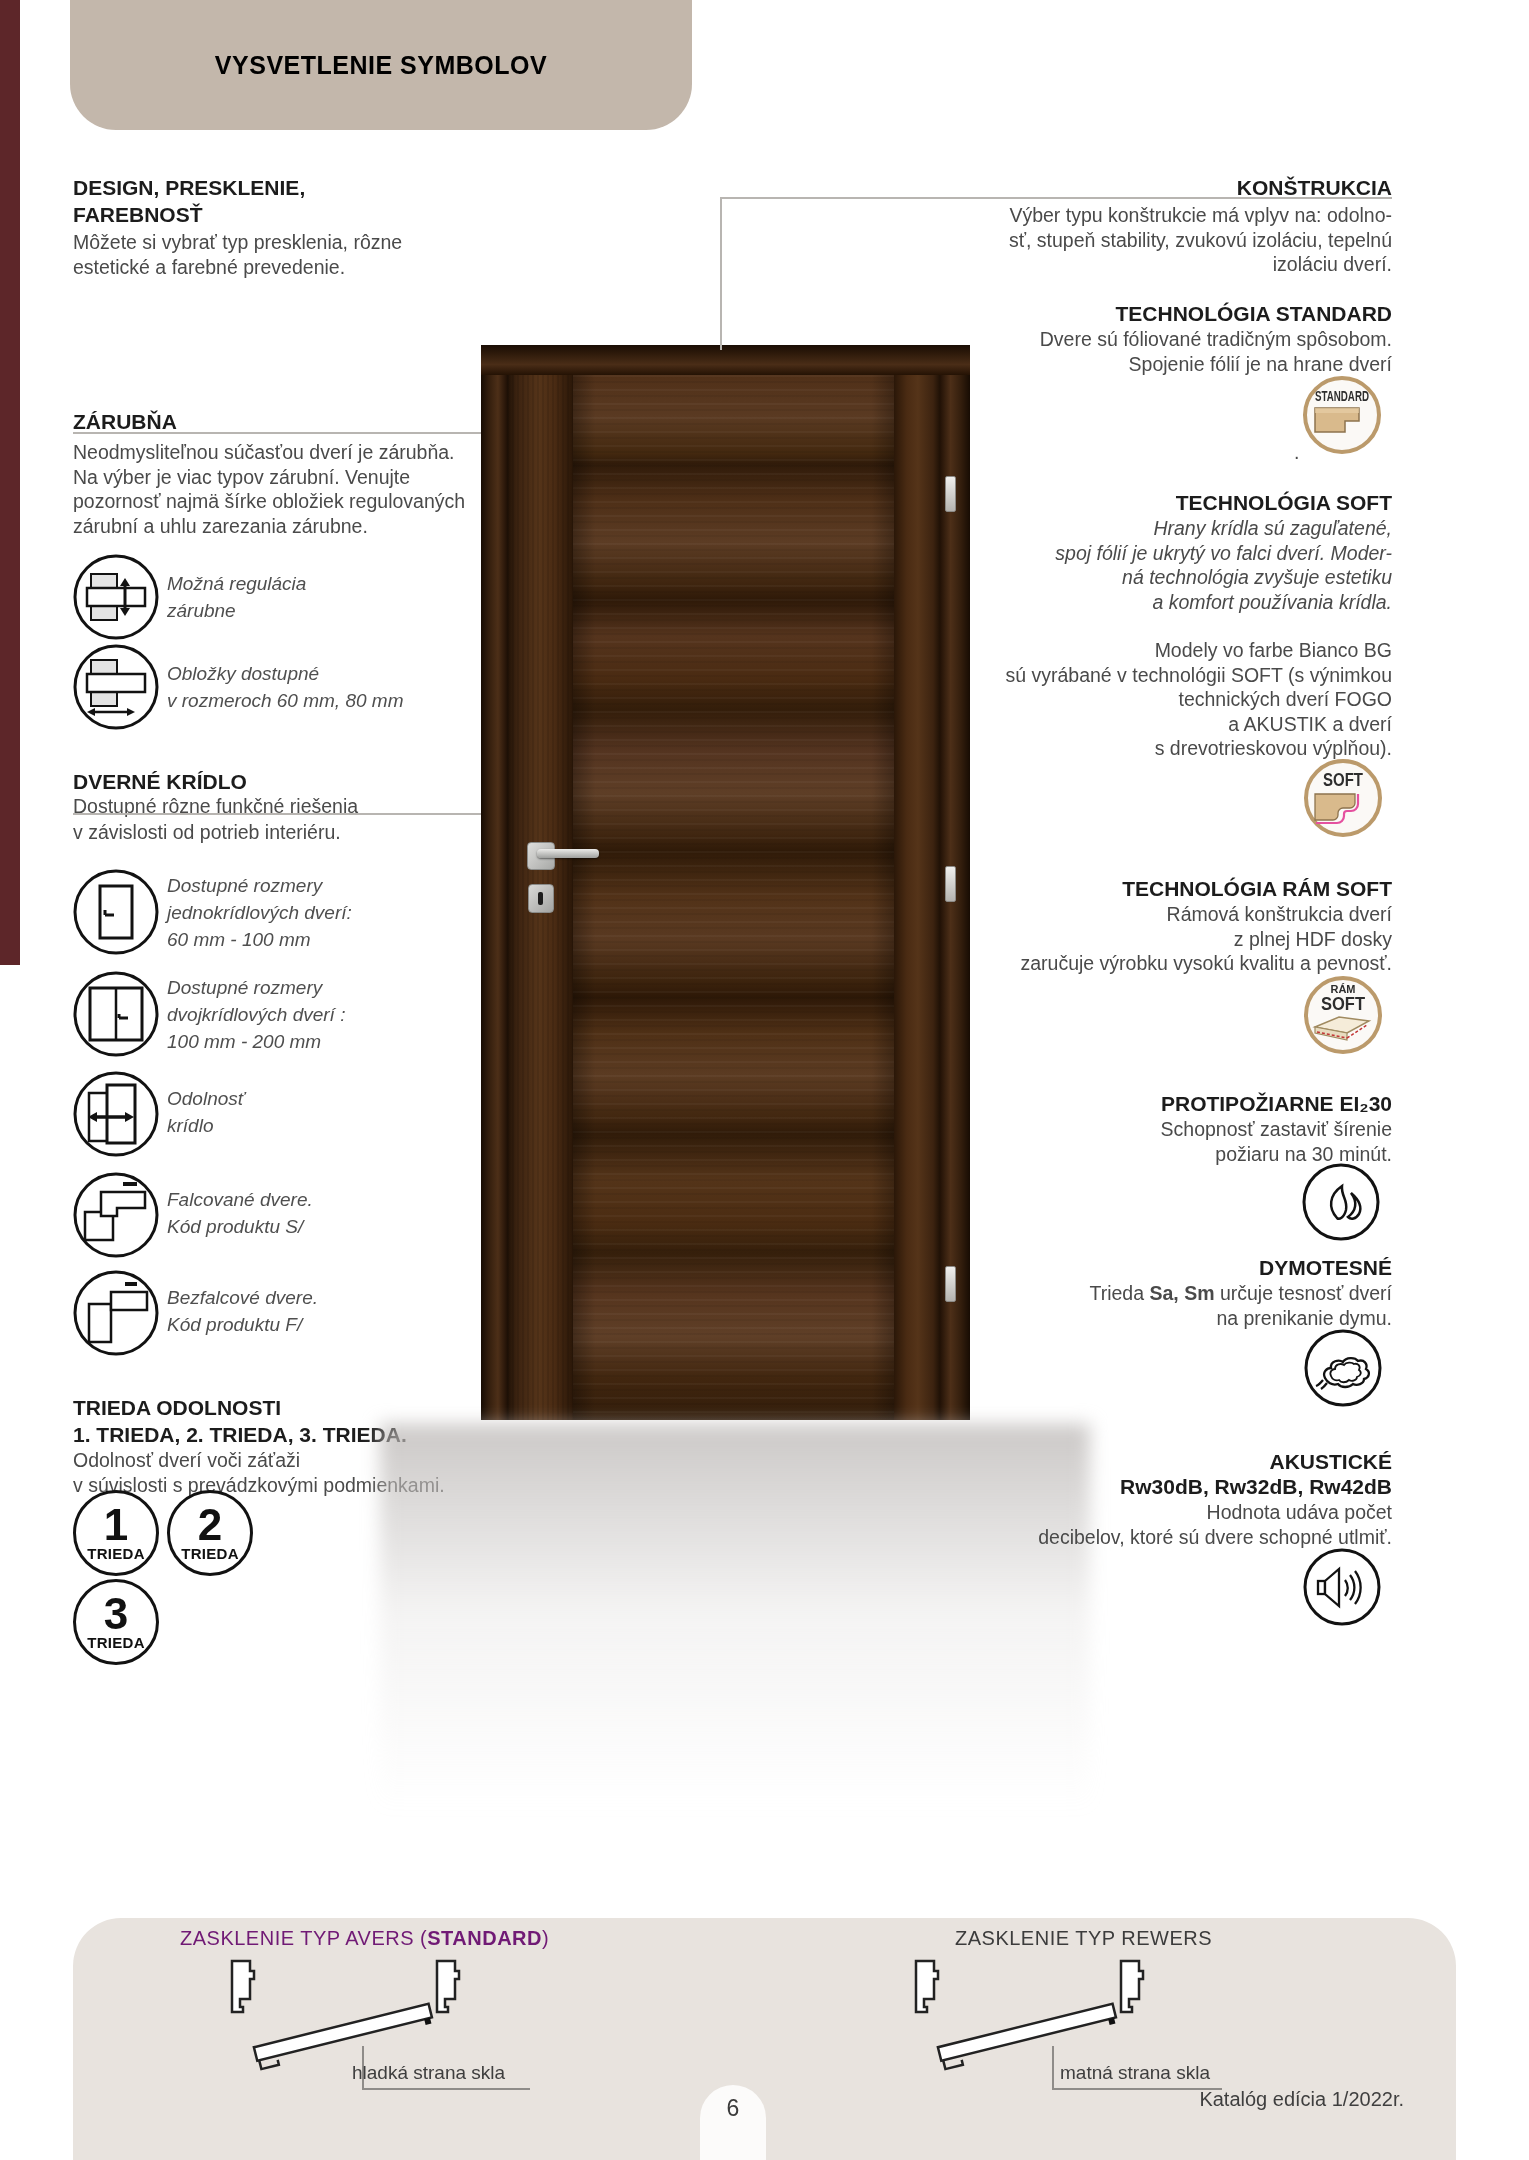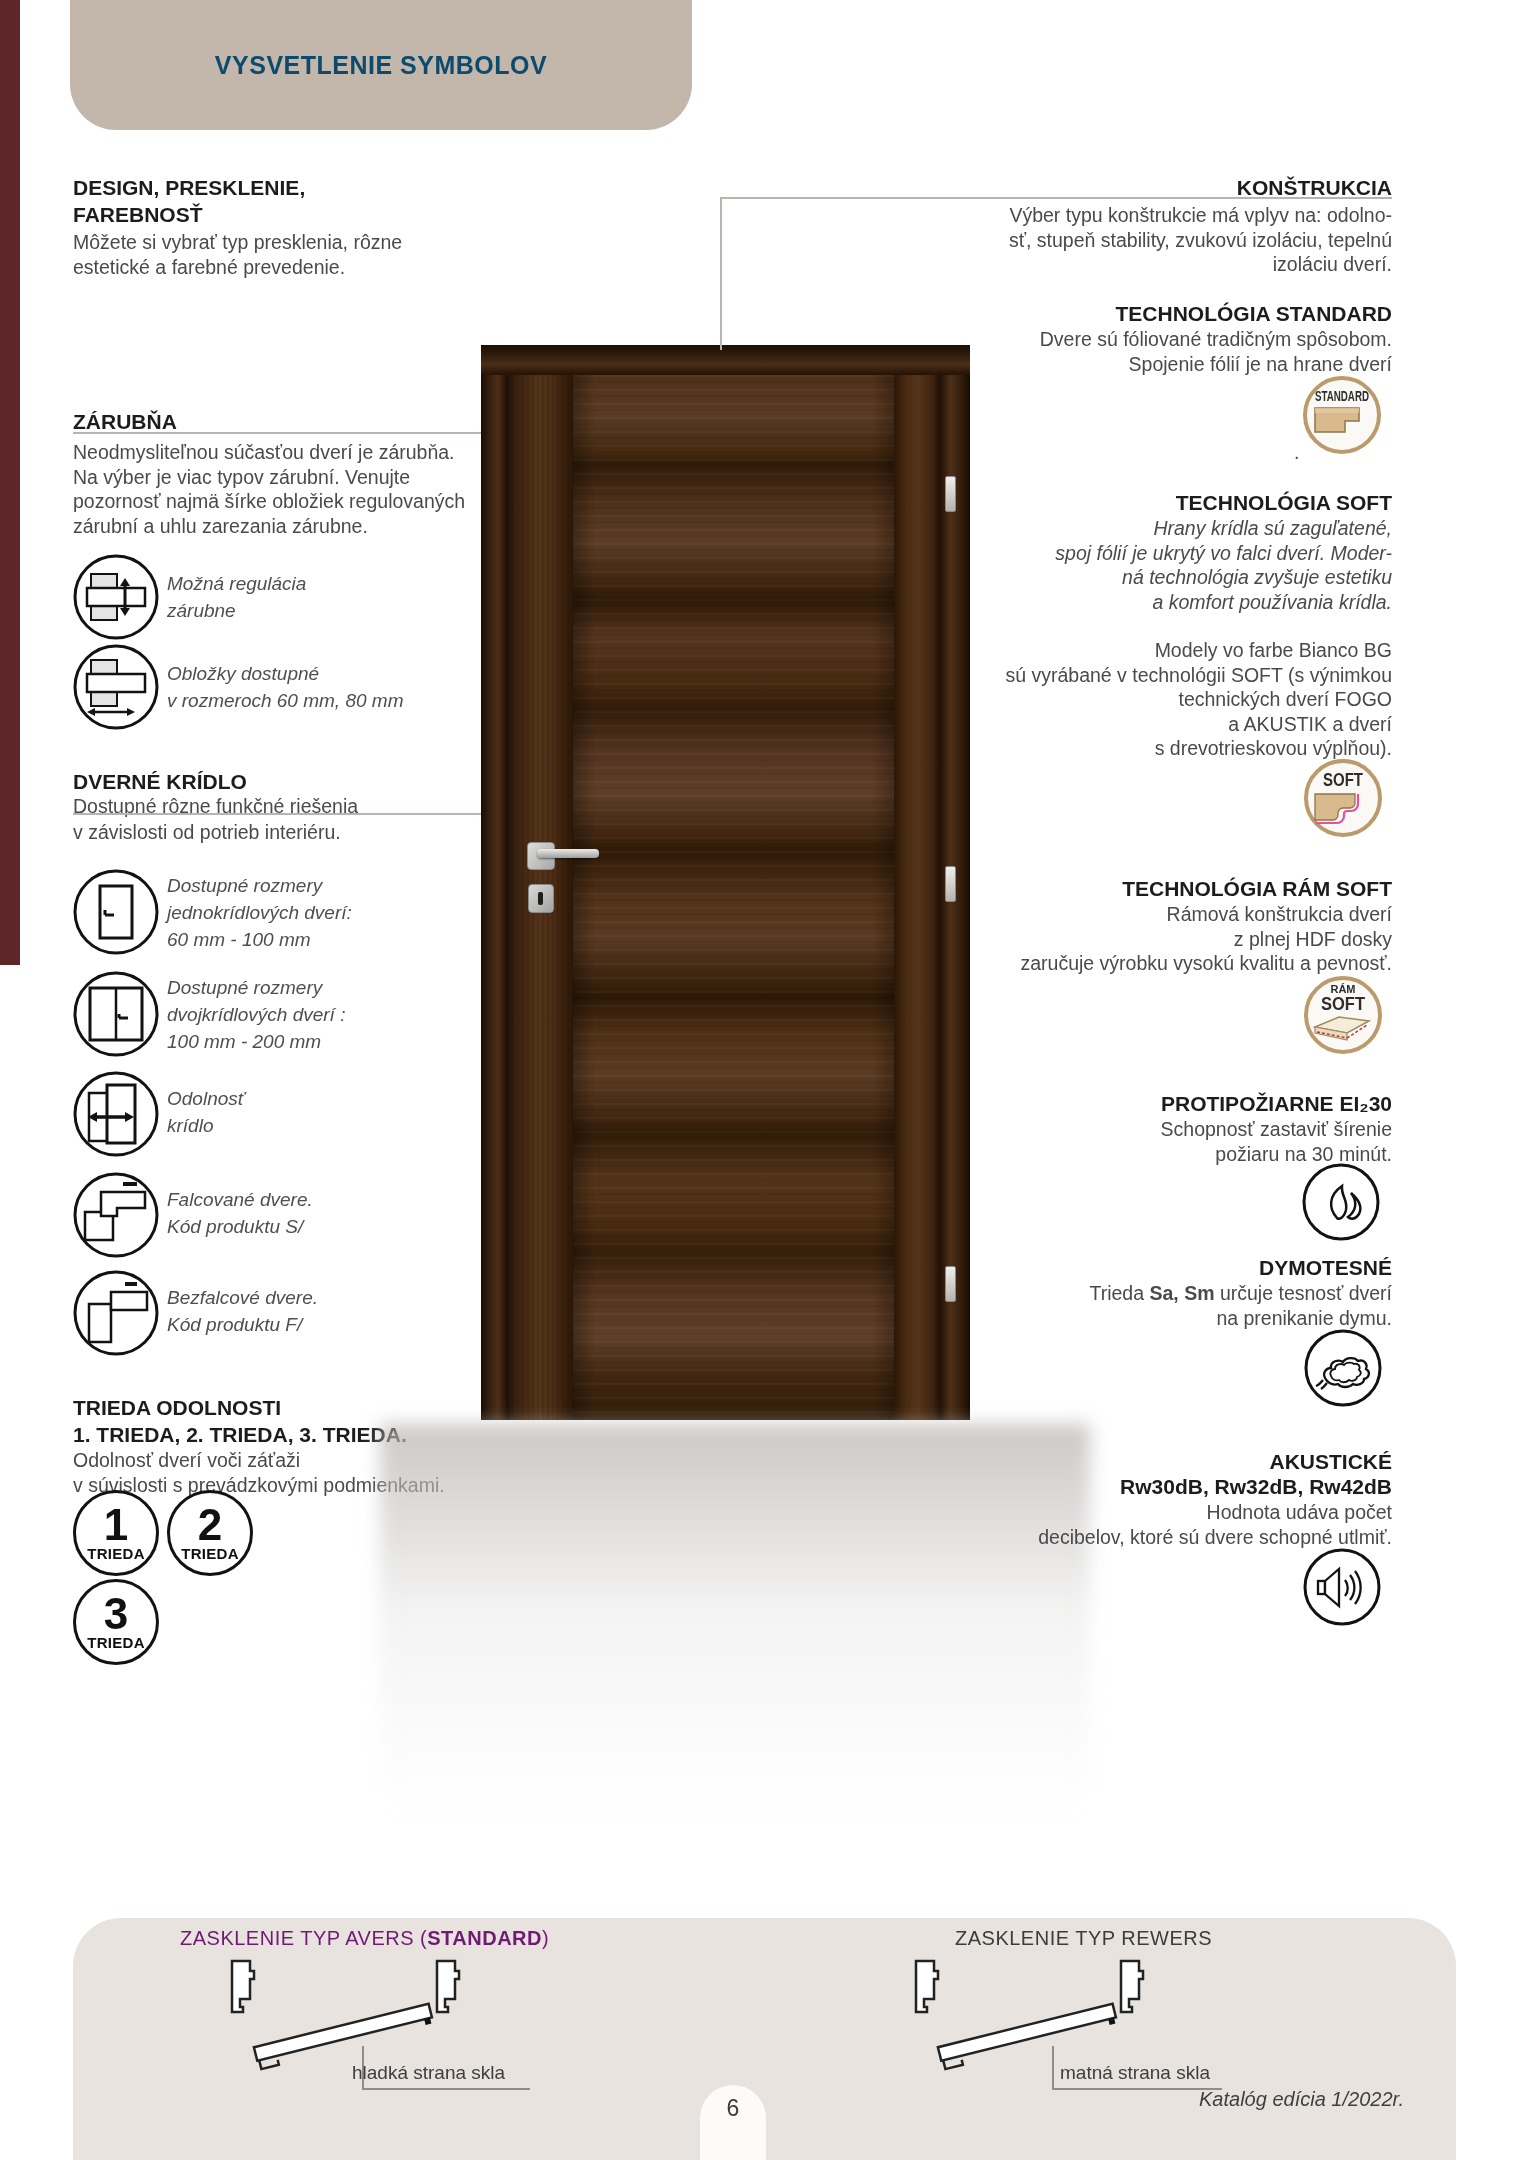--- a/index.html
+++ b/index.html
@@ -11,21 +11,21 @@
   .it{font-style:italic;font-size:19px;color:#4f4f4f;line-height:27px;}
   .rc{position:absolute;left:872px;width:520px;text-align:right;}
   .line{position:absolute;background:#b8b5b1;}
   .circ-icon{width:80px;height:80px;border:3px solid #121212;border-radius:50%;
              display:flex;flex-direction:column;align-items:center;justify-content:center;background:#fff;}
   .badge-num{font-size:44px;line-height:40px;font-weight:800;color:#111;}
   .badge-lab{font-size:15px;font-weight:700;color:#111;letter-spacing:.3px;}
   
   #hdrbox{left:70px;top:0;width:622px;height:130px;background:#c3b7ab;border-radius:0 0 46px 46px;
           display:flex;align-items:center;justify-content:center;}
-  #hdrbox span{color:#0c4a6e;font-weight:bold;font-size:25px;letter-spacing:.5px;}
+  #hdrbox span{color:#000000;font-weight:bold;font-size:25px;letter-spacing:.5px;}
   
   #edge{left:0;top:0;width:20px;height:965px;background:#5d2629;}
   
   #door{left:481px;top:345px;width:489px;height:1075px;}
   .frame-top{position:absolute;left:0;top:0;right:0;height:30px;
      background:linear-gradient(180deg,#1a0d04 0%,#2f1b0b 30%,#4a2d17 65%,#241204 100%);}
   .frame-left{position:absolute;left:0;top:0;bottom:0;width:26px;
      background:linear-gradient(90deg,#170c03 0%,#331e0d 30%,#4d2f18 65%,#211106 100%);}
   .frame-right{position:absolute;right:0;top:0;bottom:0;width:30px;
      background:linear-gradient(270deg,#170c03 0%,#331e0d 30%,#4d2f18 65%,#211106 100%);}
@@ -393,19 +393,19 @@
         <rect x="28" y="68" width="180" height="14"></rect>
         <path d="M30 82 v9 h18 v-5" fill="none"></path>
         <rect x="200" y="82" width="6" height="6" fill="#111" stroke="none"></rect>
       </g>
     </svg>
   </div>
   <div class="vline" style="left:1052px;top:2046px;height:42px;"></div>
   <div class="uline" style="left:1052px;top:2088px;width:170px;"></div>
   <div class="diag-label" style="left:1060px;top:2062px;">matná strana skla</div>
 
-  <div class="abs" style="left:1140px;top:2088px;width:264px;text-align:right;font-size:20px;font-style:italic;color:#3f3f3f;">Katalóg edícia 1/2022r.</div>
+  <div class="abs" style="left:1140px;top:2088px;width:264px;text-align:right;font-size:20px;color:#3f3f3f;">Katalóg edícia 1/2022r.</div>
 
   <div class="abs" id="pill">
     <span>6</span>
   </div>
 
 </div>
 
 </body></html>

